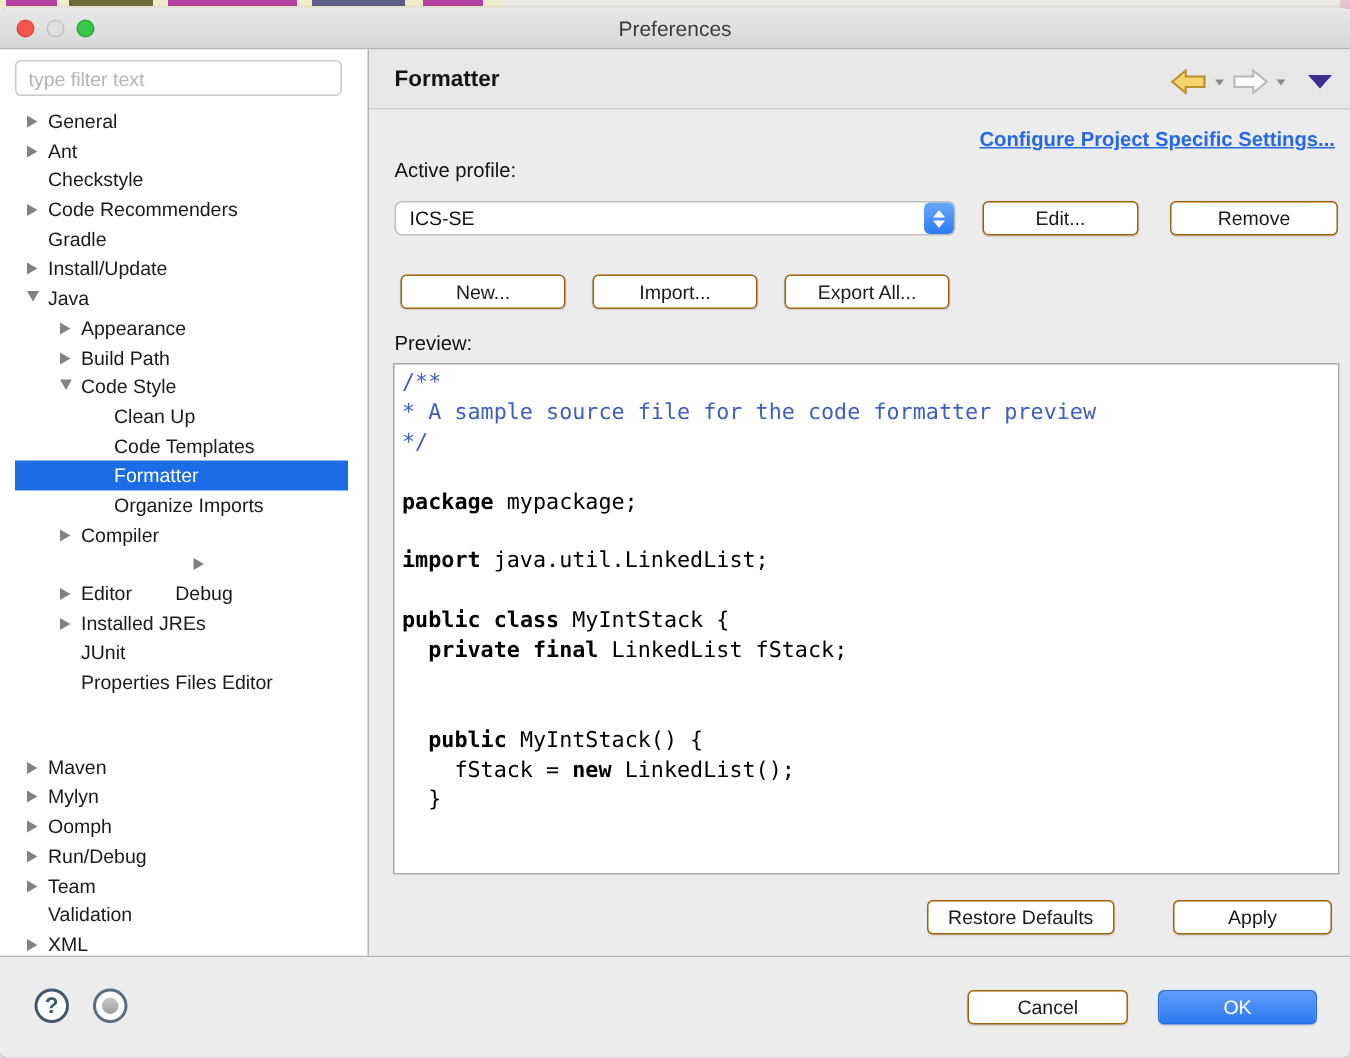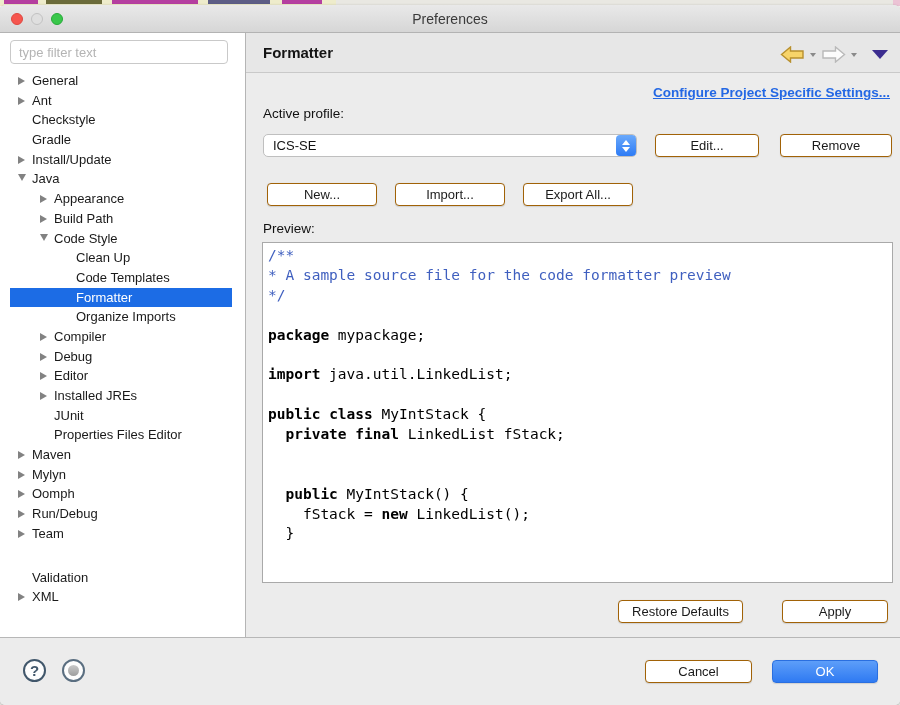--- a/index.html
+++ b/index.html
@@ -153,20 +153,24 @@
           </div>
           <div class="tree-row" style="padding-left: 8px;">
             <span class="arrow collapsed"></span>
             <span>Ant</span>
           </div>
           <div class="tree-row" style="padding-left: 8px;">
             <span class="arrow none"></span>
             <span>Checkstyle</span>
           </div>
           <div class="tree-row" style="padding-left: 8px;">
+            <span class="arrow collapsed"></span>
+            <span>Code Recommenders</span>
+          </div>
+          <div class="tree-row" style="padding-left: 8px;">
             <span class="arrow none"></span>
             <span>Gradle</span>
           </div>
           <div class="tree-row" style="padding-left: 8px;">
             <span class="arrow collapsed"></span>
             <span>Install/Update</span>
           </div>
           <div class="tree-row" style="padding-left: 8px;">
             <span class="arrow expanded"></span>
             <span>Java</span>
@@ -196,61 +200,61 @@
             <span>Formatter</span>
           </div>
           <div class="tree-row" style="padding-left: 52px;">
             <span class="arrow none"></span>
             <span>Organize Imports</span>
           </div>
           <div class="tree-row" style="padding-left: 30px;">
             <span class="arrow collapsed"></span>
             <span>Compiler</span>
           </div>
-          <div class="tree-row" style="padding-left: 30px;">
+          <div class="tree-row" style="padding-left: 30px; flex-direction: column;">
             <span class="arrow collapsed"></span>
             <span>Debug</span>
           </div>
           <div class="tree-row" style="padding-left: 30px;">
             <span class="arrow collapsed"></span>
             <span>Editor</span>
           </div>
           <div class="tree-row" style="padding-left: 30px;">
             <span class="arrow collapsed"></span>
             <span>Installed JREs</span>
           </div>
           <div class="tree-row" style="padding-left: 30px;">
             <span class="arrow none"></span>
             <span>JUnit</span>
           </div>
           <div class="tree-row" style="padding-left: 30px;">
             <span class="arrow none"></span>
             <span>Properties Files Editor</span>
           </div>
-          <div class="tree-row" style="padding-left: 8px;">
+          <div class="tree-row" style="padding-left: 8px; margin-top: 37px;">
             <span class="arrow collapsed"></span>
             <span>Maven</span>
           </div>
           <div class="tree-row" style="padding-left: 8px;">
             <span class="arrow collapsed"></span>
             <span>Mylyn</span>
           </div>
           <div class="tree-row" style="padding-left: 8px;">
             <span class="arrow collapsed"></span>
             <span>Oomph</span>
           </div>
           <div class="tree-row" style="padding-left: 8px;">
             <span class="arrow collapsed"></span>
             <span>Run/Debug</span>
           </div>
           <div class="tree-row" style="padding-left: 8px;">
             <span class="arrow collapsed"></span>
             <span>Team</span>
           </div>
-          <div class="tree-row" style="padding-left: 8px; margin-top: 24px;">
+          <div class="tree-row" style="padding-left: 8px;">
             <span class="arrow none"></span>
             <span>Validation</span>
           </div>
           <div class="tree-row" style="padding-left: 8px;">
             <span class="arrow collapsed"></span>
             <span>XML</span>
           </div>
         </div>
     </aside>
 

